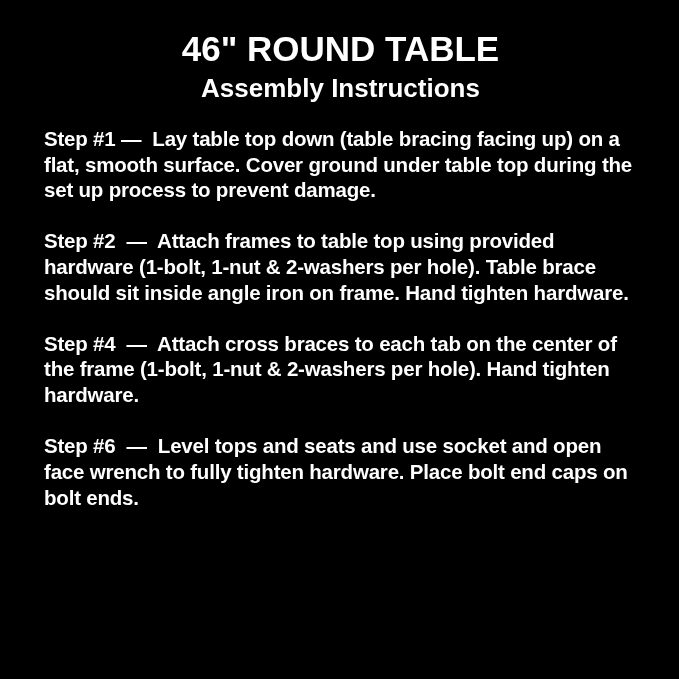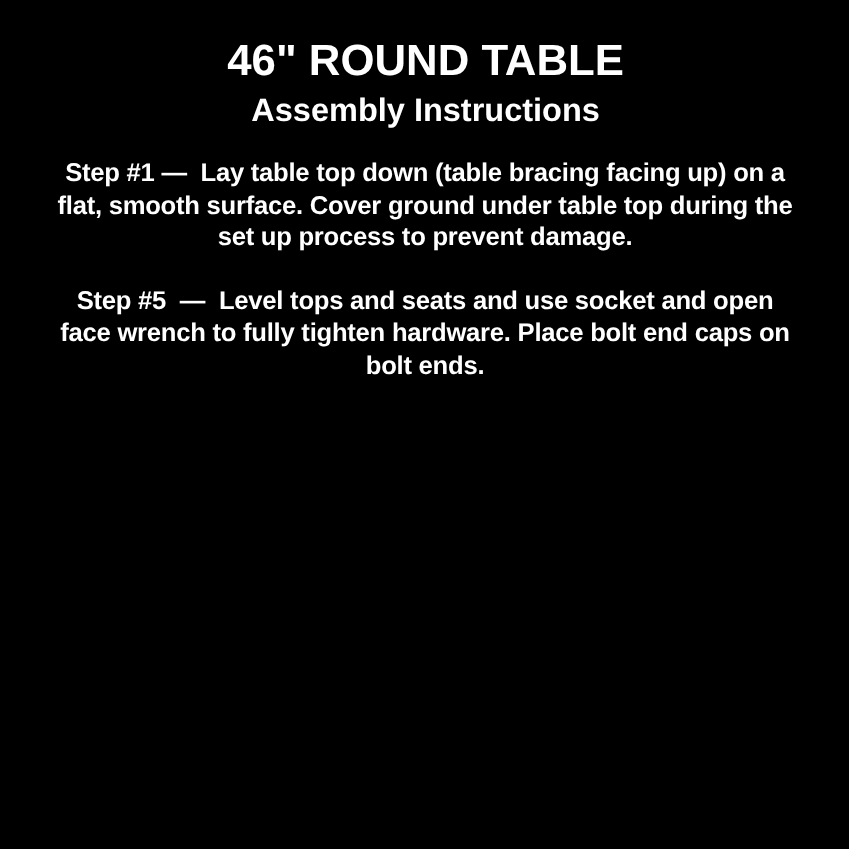--- a/index.html
+++ b/index.html
@@ -29,35 +29,36 @@
     letter-spacing: 0px;
     margin: 0;
   }
   .subtitle {
     font-size: 26px;
     line-height: 1.2;
     margin: 4px 0 4px 0;
   }
   .steps {
     max-width: 592px;
-    text-align: center;
   }
   .step {
     font-size: 20.5px;
     line-height: 1.26;
     letter-spacing: -0.2px;
     margin: 0 0 25px 0;
     white-space: pre-wrap;
   }
 </style>
 </head>
 <body>
 
 <div class="card">
   <div class="header">
     <h1 class="title">46" ROUND TABLE</h1>
     <h2 class="subtitle">Assembly Instructions</h2>
   </div>
   <div class="steps">
     <p class="step">Step #1 —  Lay table top down (table bracing facing up) on a flat, smooth surface. Cover ground under table top during the set up process to prevent damage.</p>
-    <p class="step">Step #5  —  Level tops and seats and use socket and open face wrench to fully tighten hardware. Place bolt end caps on bolt ends.</p>
+    <p class="step">Step #2  —  Attach frames to table top using provided hardware (1-bolt, 1-nut &amp; 2-washers per hole). Table brace should sit inside angle iron on frame. Hand tighten hardware.</p>
+    <p class="step">Step #4  —  Attach cross braces to each tab on the center of the frame (1-bolt, 1-nut &amp; 2-washers per hole). Hand tighten hardware.</p>
+    <p class="step">Step #6  —  Level tops and seats and use socket and open face wrench to fully tighten hardware. Place bolt end caps on bolt ends.</p>
   </div>
 </div>
 
 </body></html>

